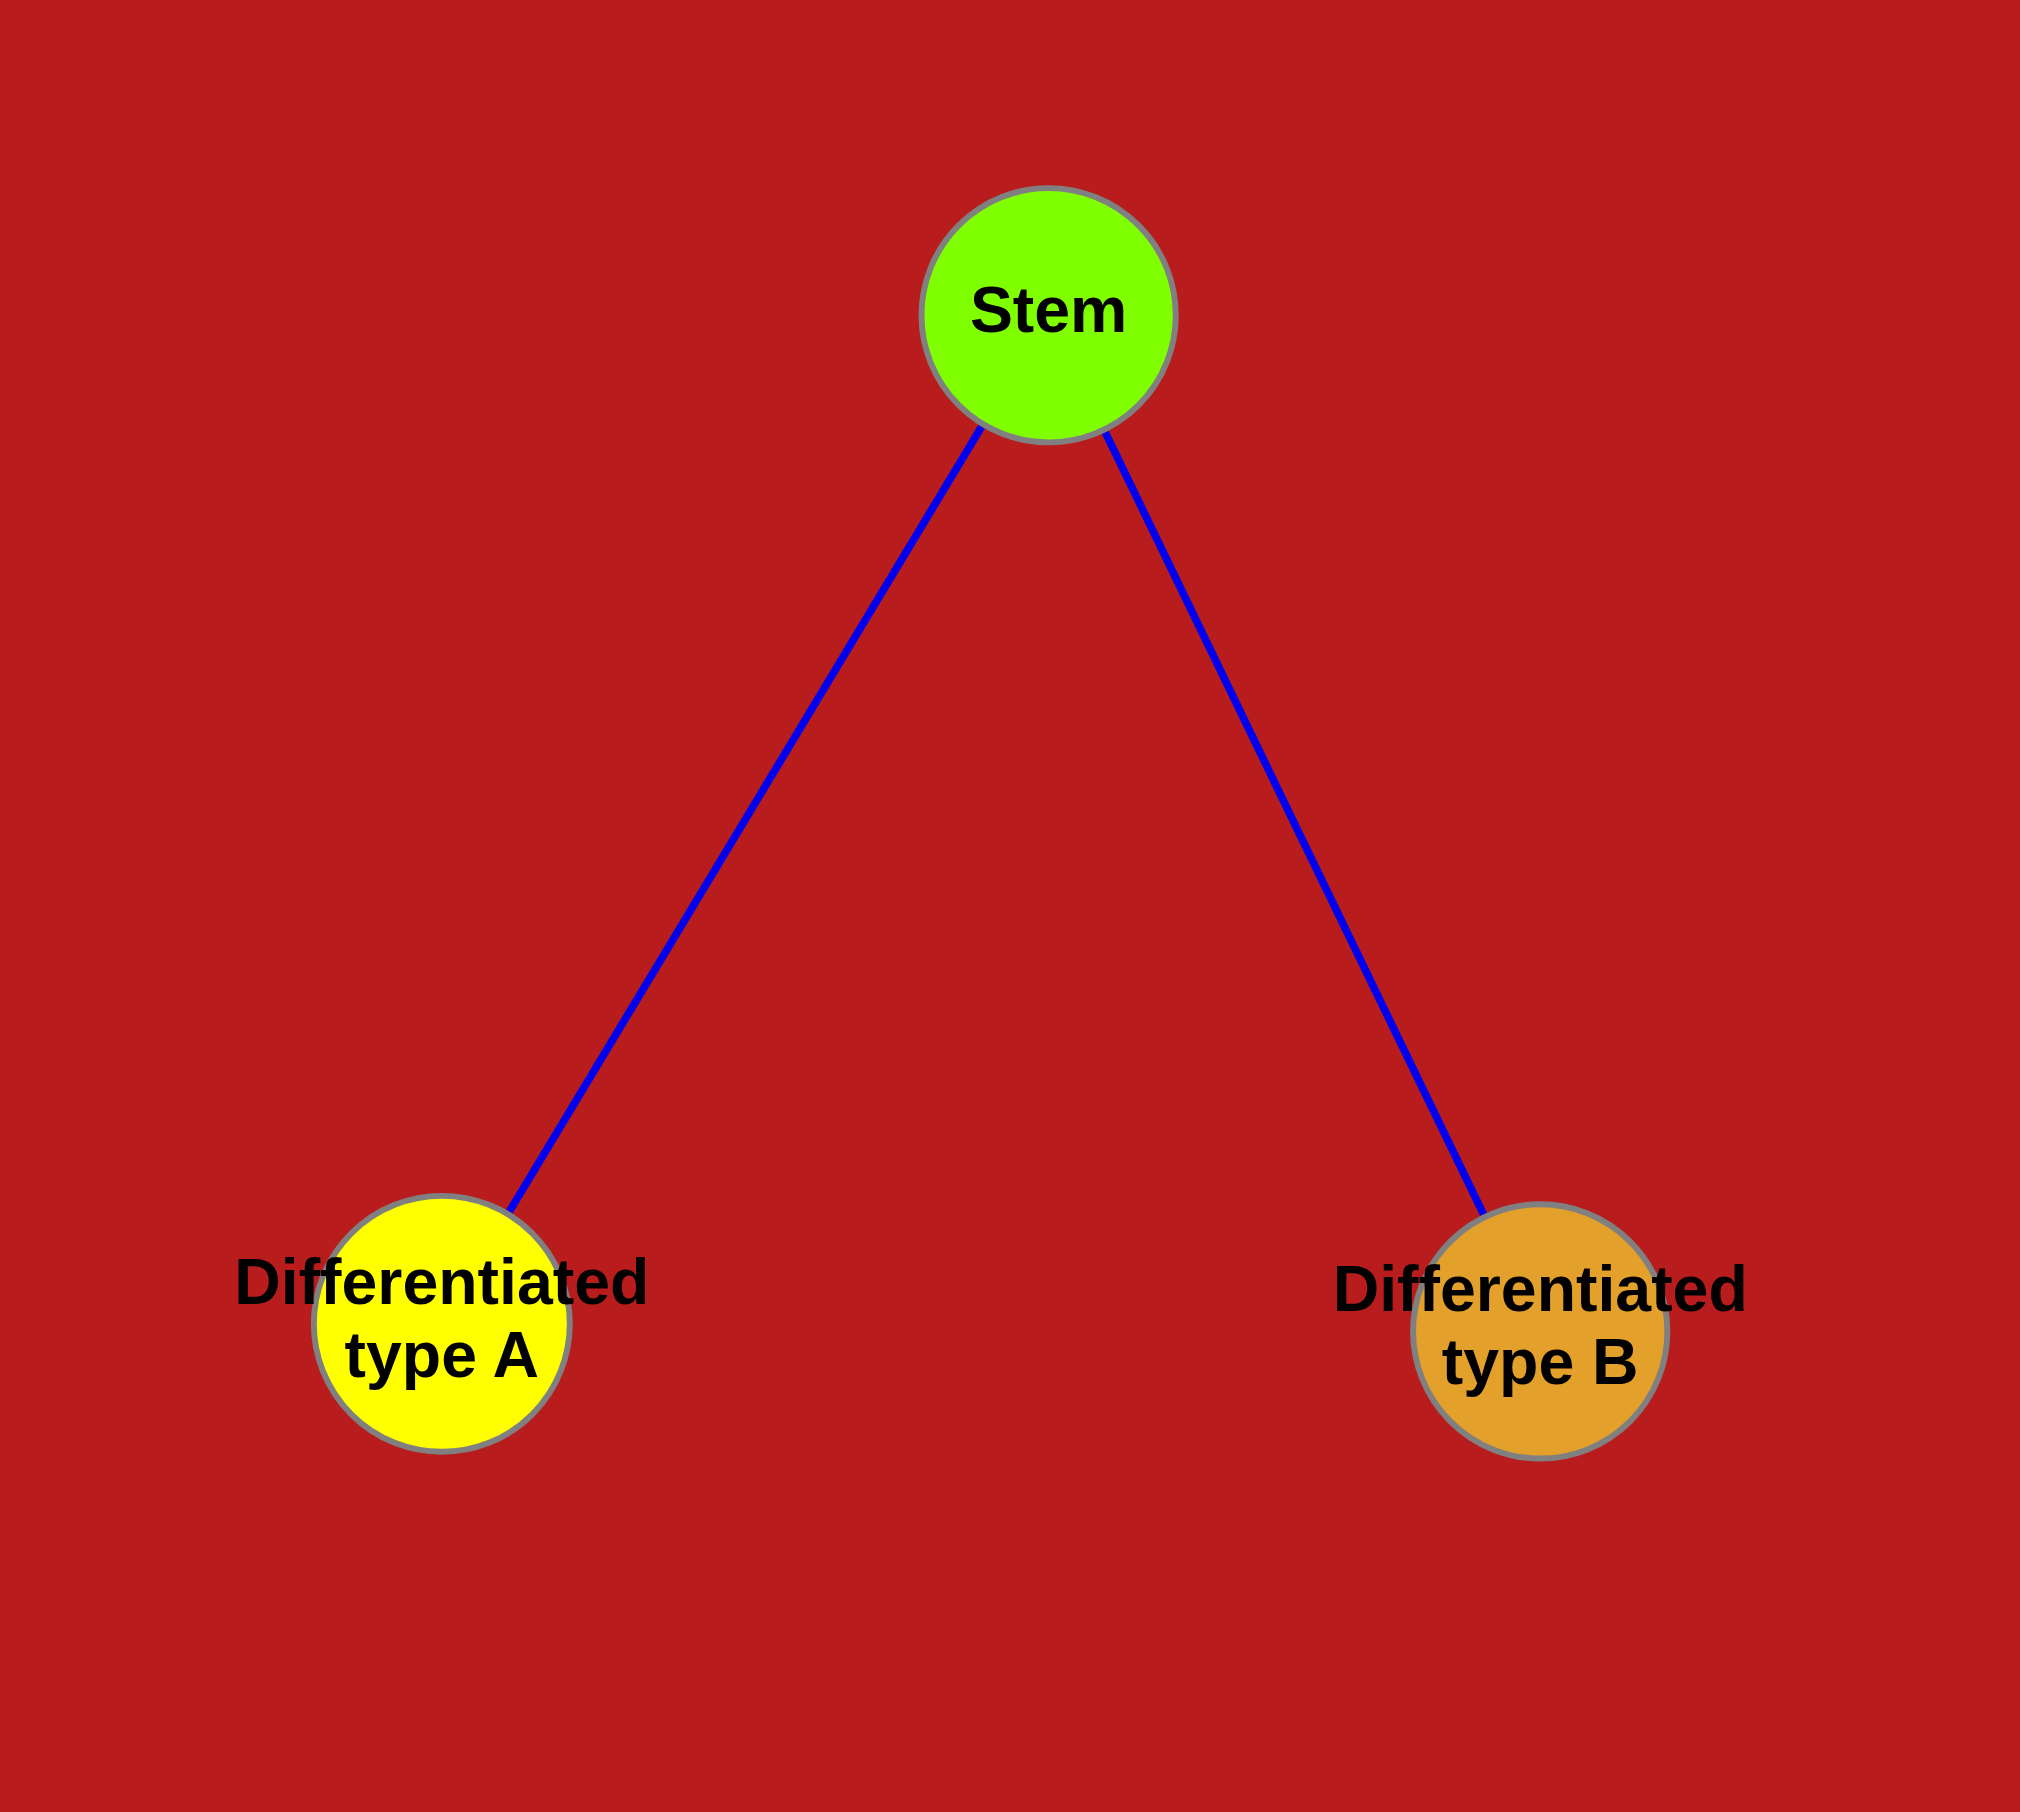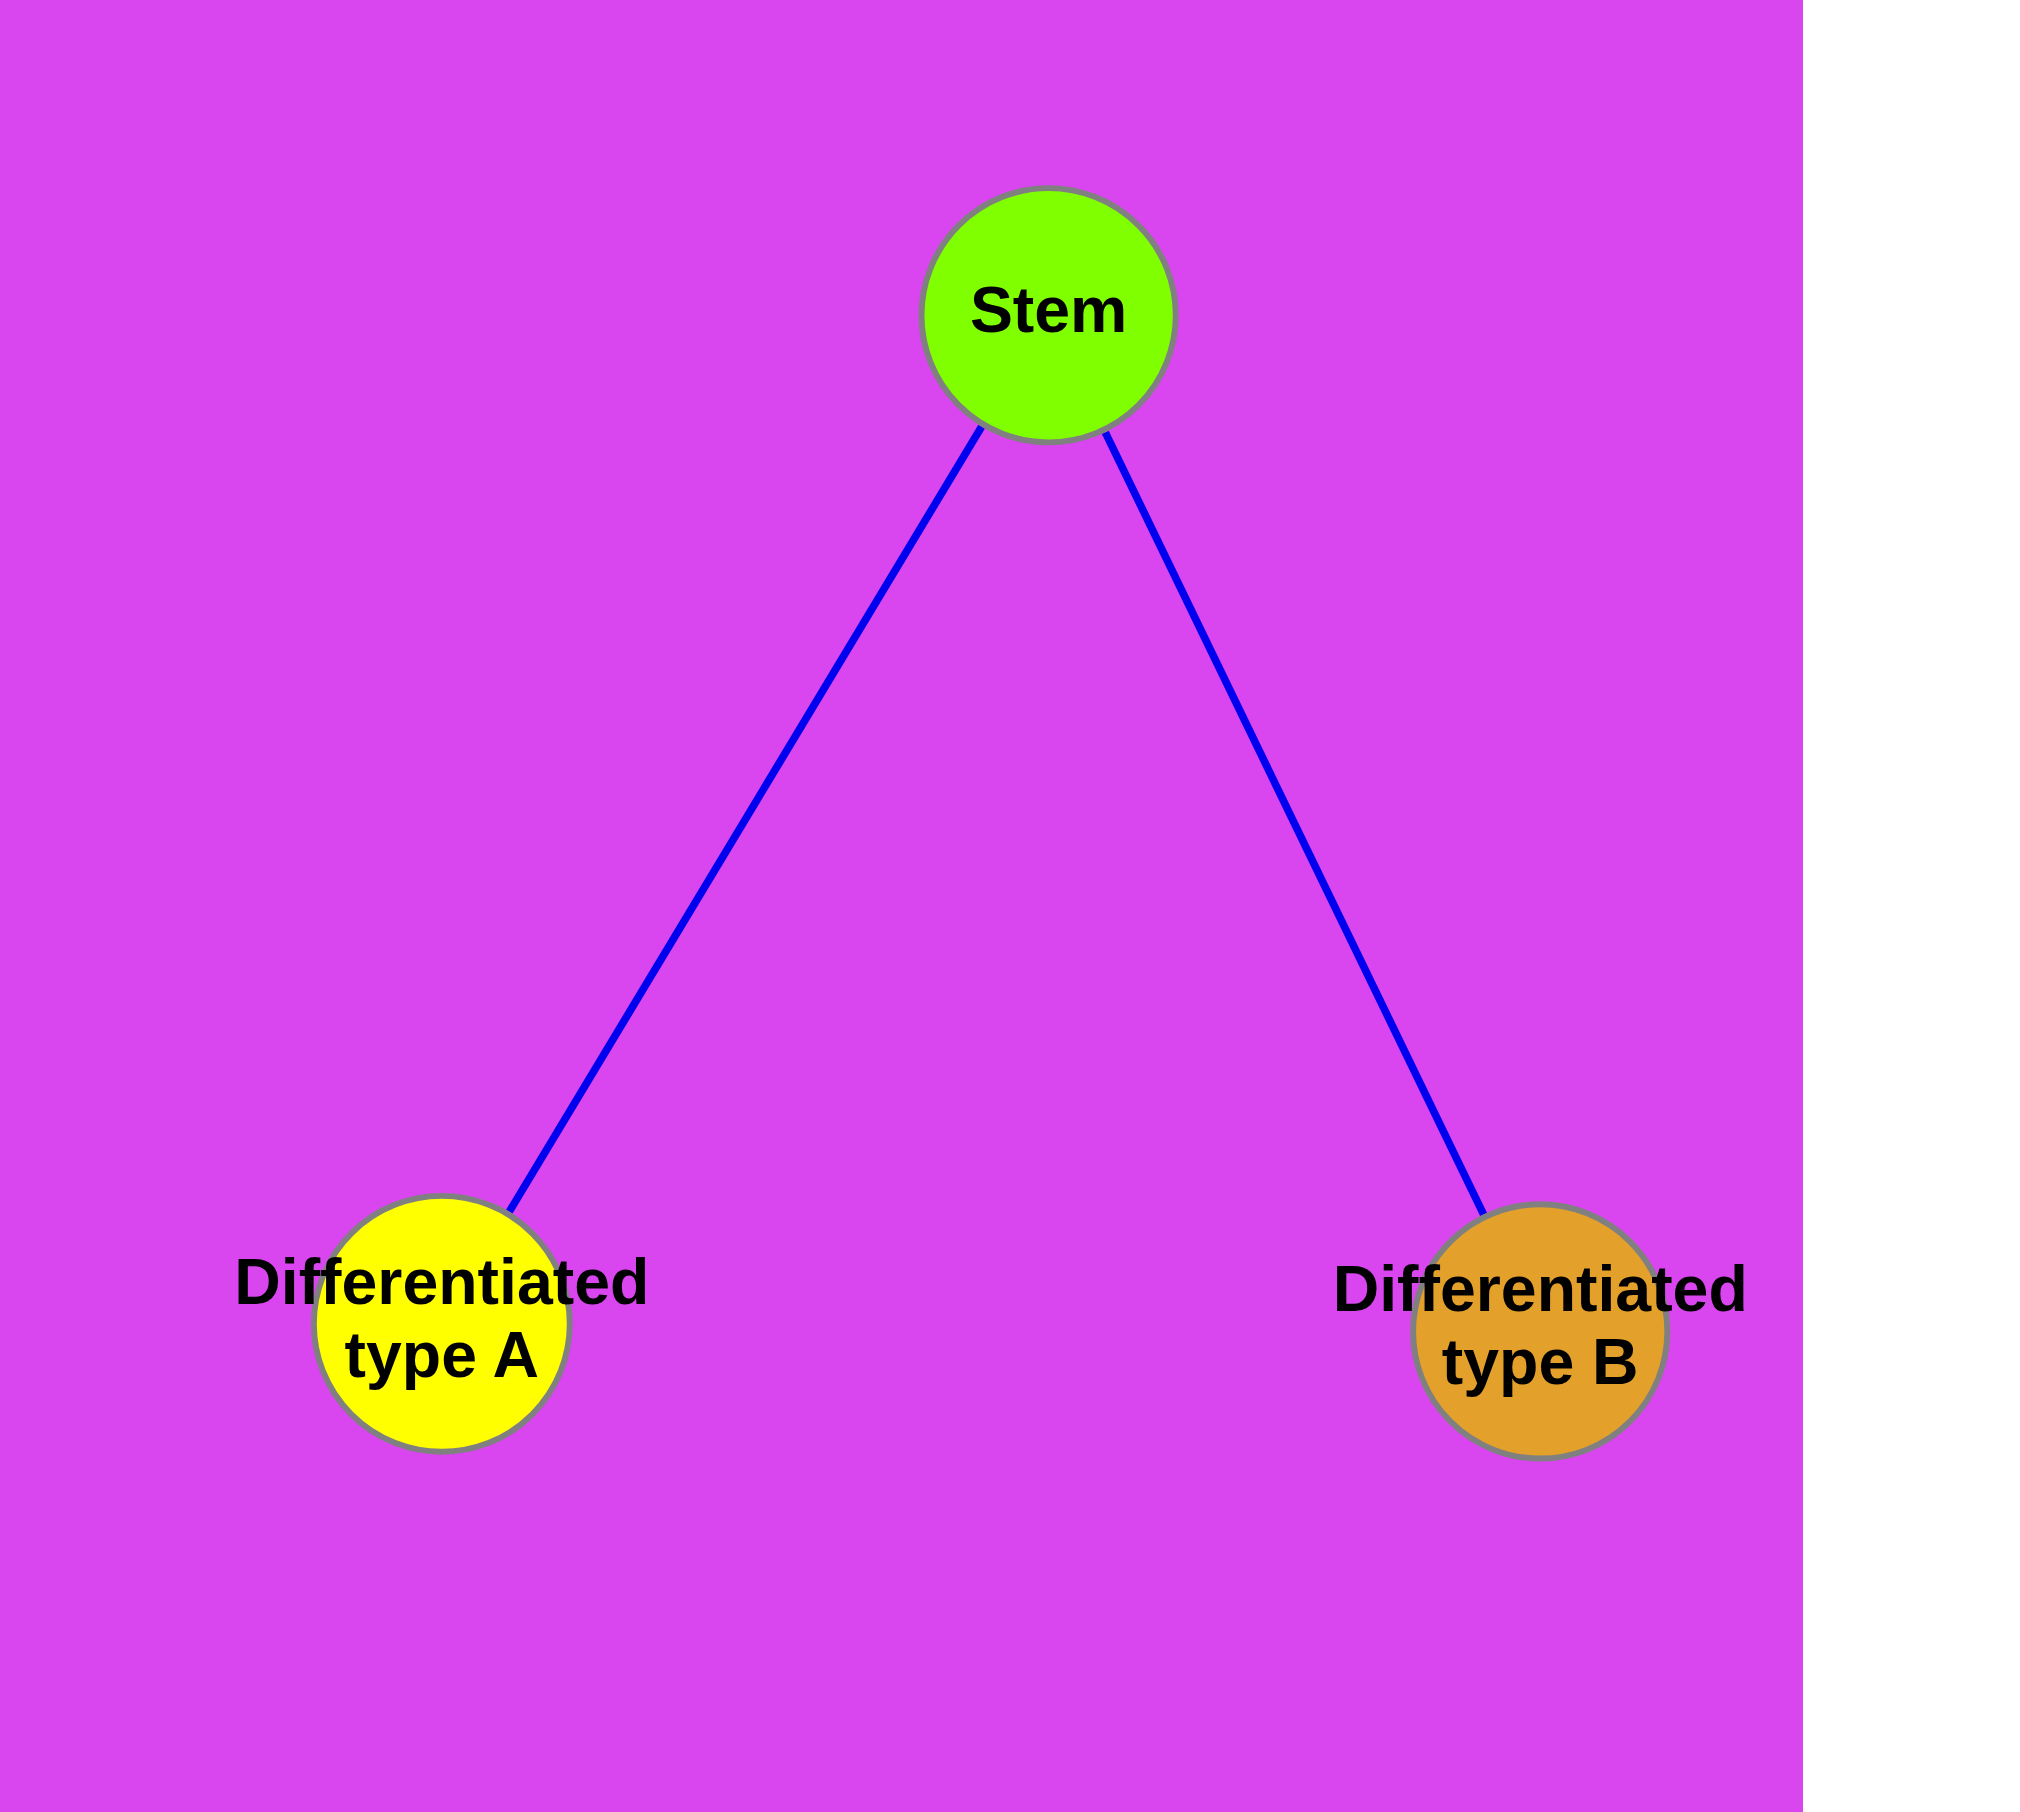--- a/index.html
+++ b/index.html
@@ -6,25 +6,24 @@
   html, body {
     margin: 0;
     padding: 0;
   }
   body {
     background: #ffffff;
     font-family: "Liberation Sans", sans-serif;
   }
   #canvas {
     position: relative;
-    width: 1797px;
+    width: 2020px;
     height: 1812px;
-    background: #d946ef;
+    background: #b91c1c;
     overflow: hidden;
-    padding-left: 6px;
   }
   #graph-svg {
     position: absolute;
     top: 0;
     left: 0;
     width: 2021px;
     height: 1812px;
     display: block;
   }
   .node-label {

